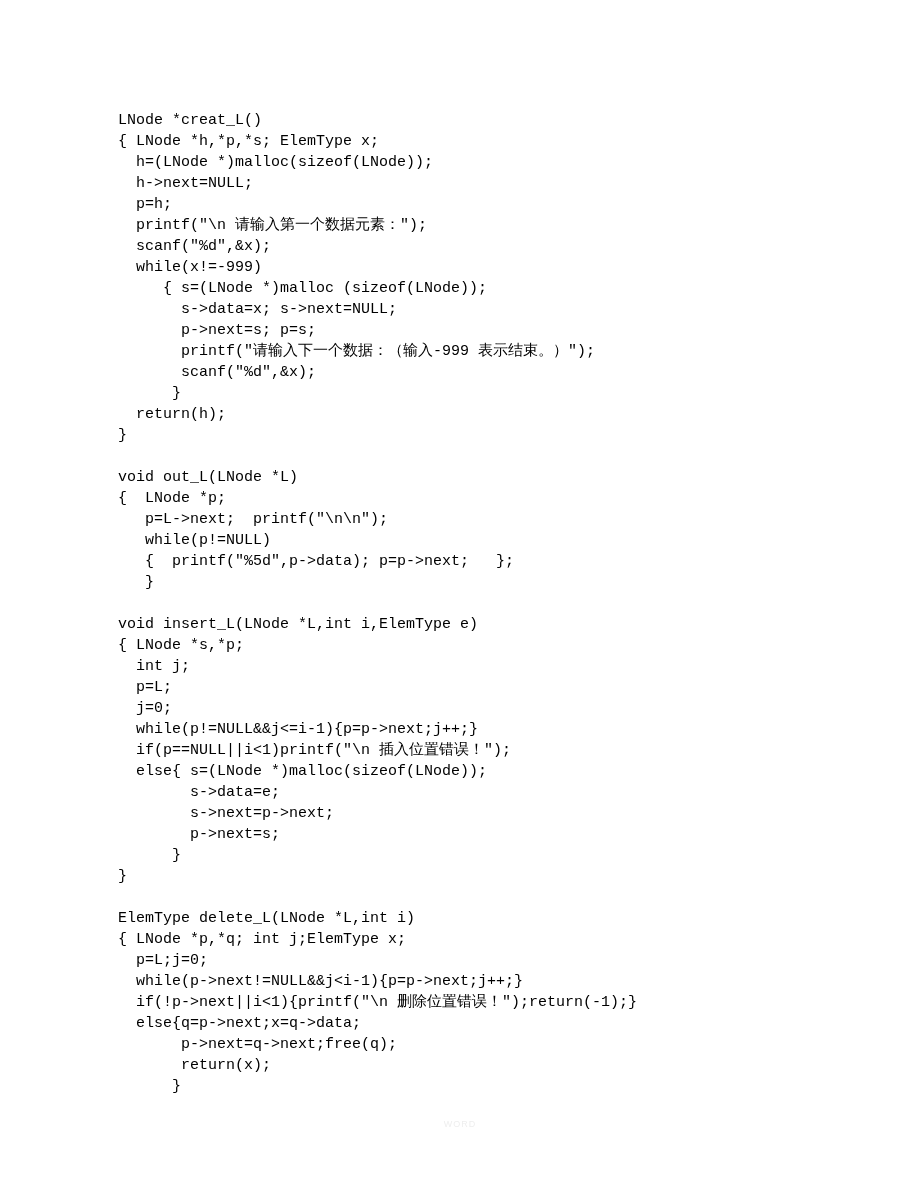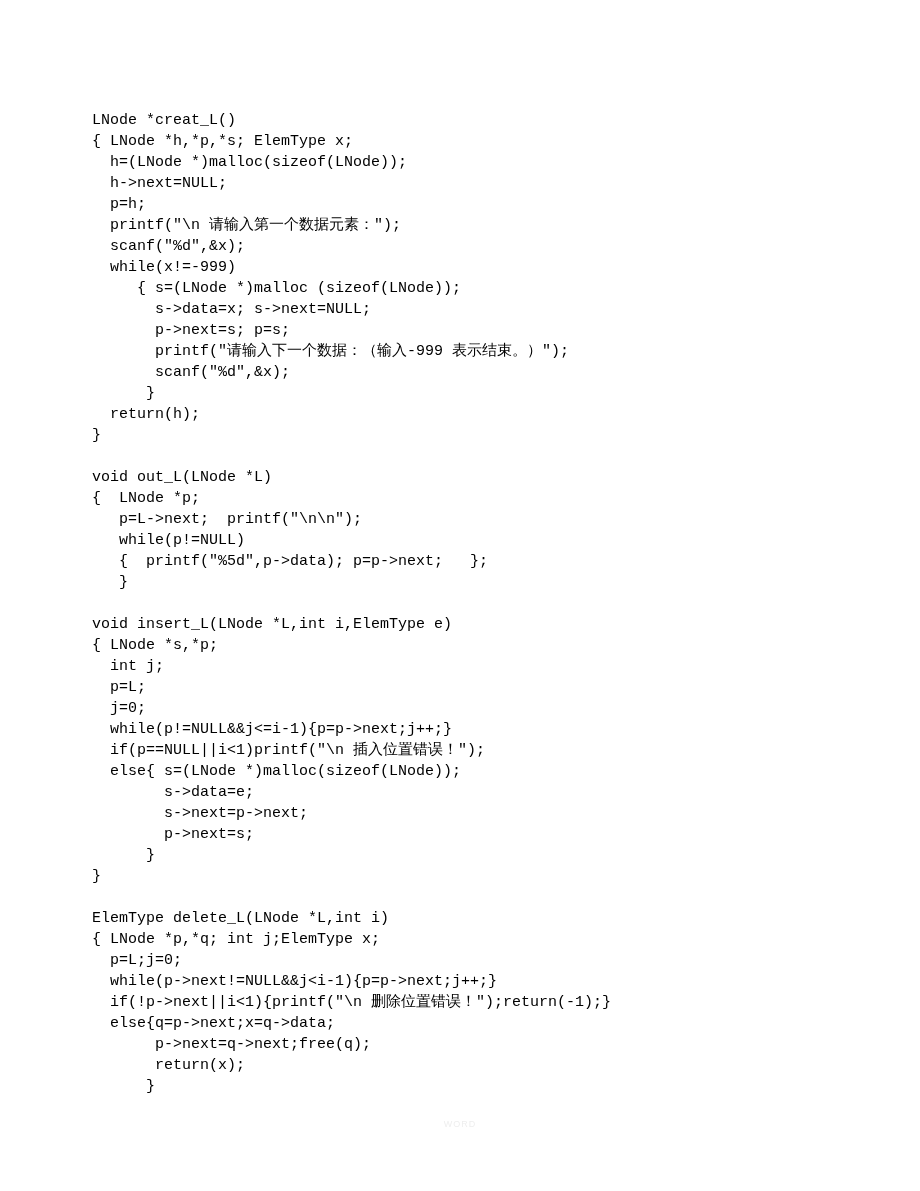--- a/index.html
+++ b/index.html
@@ -7,21 +7,21 @@
     padding: 0;
     background: #fff;
     font-family: "Courier New", Courier, monospace;
     font-size: 15px;
     line-height: 1.4;
     color: #000;
   }
   .page {
     width: 920px;
     min-height: 1191px;
-    padding: 110px 130px 60px 92px;
+    padding: 110px 130px 60px 118px;
     box-sizing: border-box;
     position: relative;
   }
   pre.code {
     margin: 0;
     white-space: pre;
     font-family: "Courier New", Courier, monospace;
   }
   .footer {
     position: absolute;

